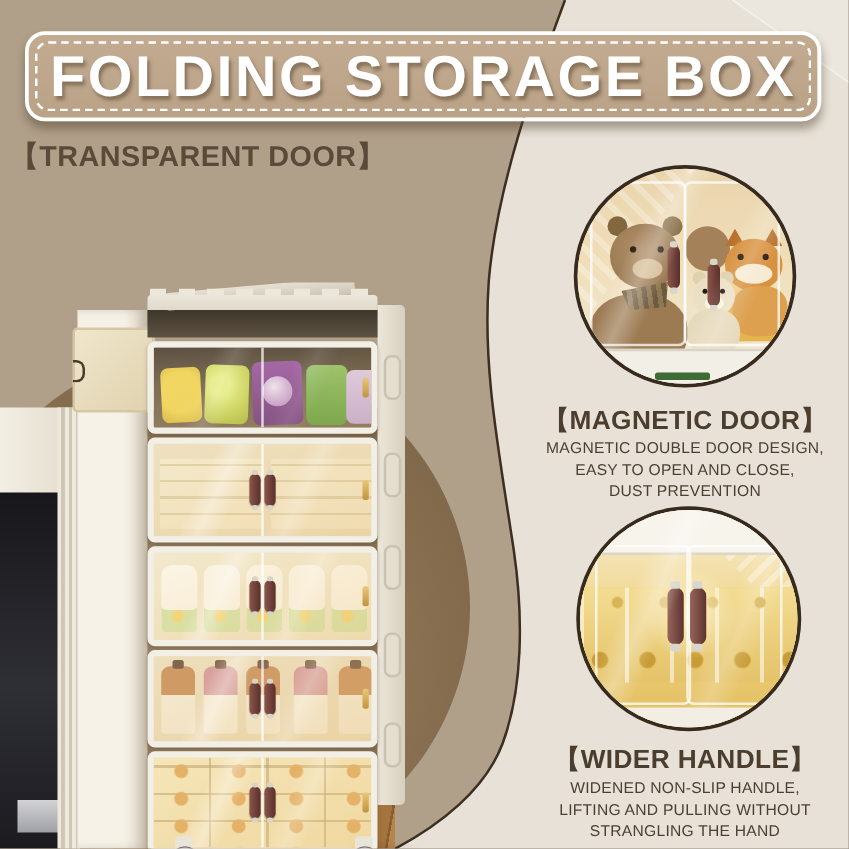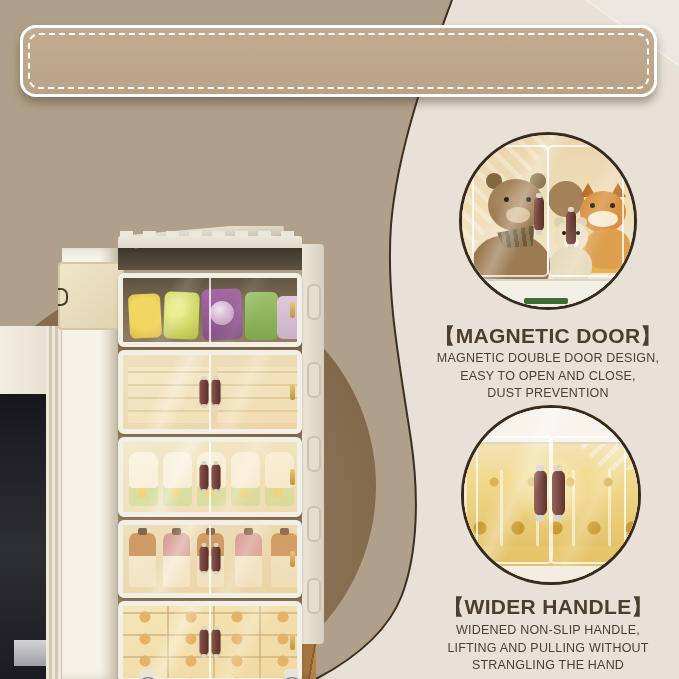--- a/index.html
+++ b/index.html
@@ -186,22 +186,24 @@
 
   <svg class="blob" width="679" height="679" viewBox="0 0 679 679">
     <path d="M452,0 C436,44 398,140 391,225 C386,295 399,360 411,440 C419,495 418,552 402,595 C388,632 352,660 316,679 L679,679 L679,0 Z" fill="#e7e1d7"></path>
     <path d="M452,0 C436,44 398,140 391,225 C386,295 399,360 411,440 C419,495 418,552 402,595 C388,632 352,660 316,679" fill="none" stroke="#3c2f21" stroke-width="2"></path>
     <path d="M586,0 L679,66 L679,0 Z" fill="rgba(255,255,255,0.18)"></path>
     <path d="M586,0 L679,66" stroke="rgba(255,255,255,0.45)" stroke-width="1.5" fill="none"></path>
   </svg>
 
   <div class="banner">
     <div class="banner-dash"></div>
-  </div>
-
+    <div class="banner-title">FOLDING STORAGE BOX</div>
+  </div>
+
+  <div class="left-heading">【TRANSPARENT DOOR】</div>
 
   <div class="photo">
     <div class="photo-circle"></div>
     <div class="floor"></div>
     <div class="floor-shade"></div>
     <div class="wall-left"></div>
     <div class="piano">
       <div class="piano-keys"></div>
     </div>
     <div class="louver"></div>

